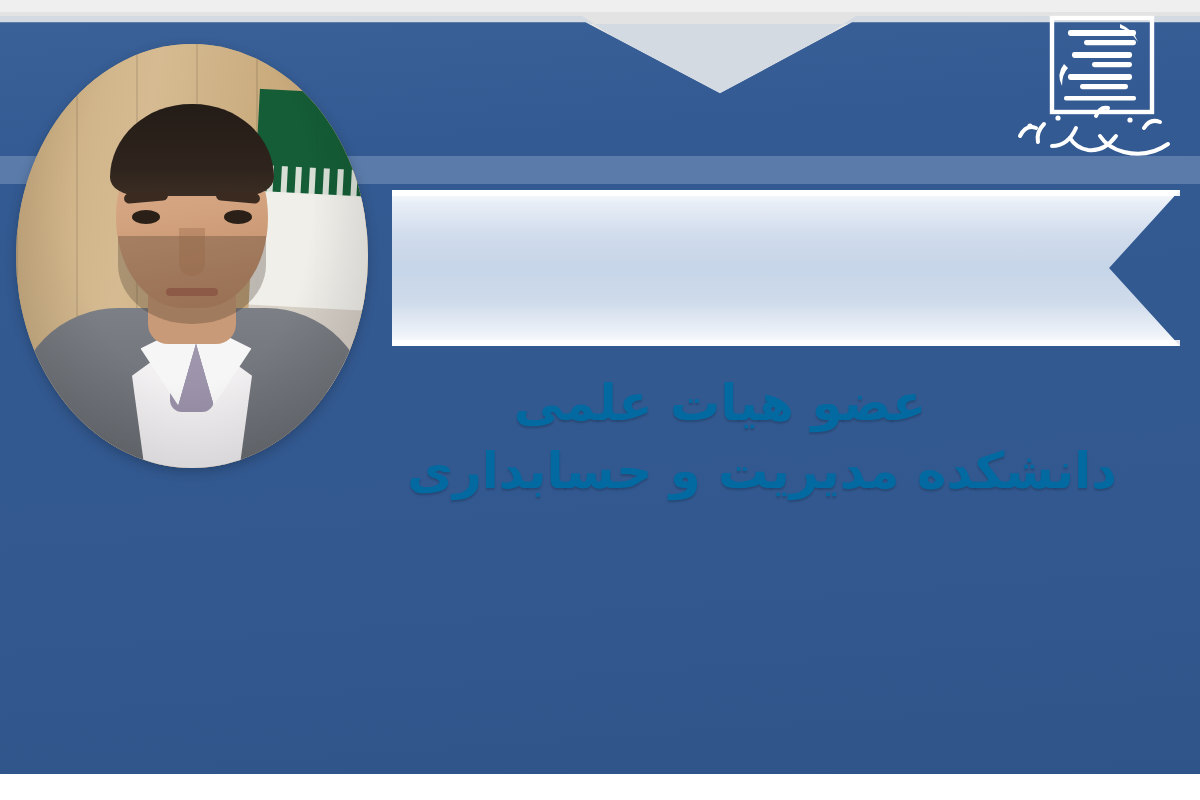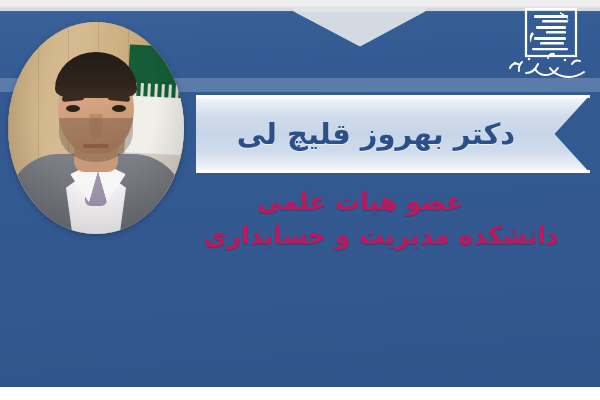--- a/index.html
+++ b/index.html
@@ -345,21 +345,21 @@
   .logo svg { display: block; }
 
   
   .subtitle {
     position: absolute;
     left: 140px;
     top: 186px;
     width: 440px;
     direction: rtl;
     text-align: center;
-    color: #be185d;
+    color: #0369a1;
     font-family: "DejaVu Sans", sans-serif;
     font-weight: bold;
     line-height: 1.28;
     text-shadow: 0 1px 1px rgba(0,0,0,.18);
   }
   .sub-line-1 {
     font-size: 25px;
     white-space: nowrap;
   }
   .sub-line-2 {
@@ -387,21 +387,20 @@
   <div class="top-strip"></div>
   <div class="top-strip-hi"></div>
 
   <div class="notch-edge"></div>
   <div class="blue-panel"></div>
   <div class="under-band"></div>
 
   <div class="ribbon-shape"></div>
   <div class="ribbon-top-hi"></div>
   <div class="ribbon-bot-hi"></div>
-  <div class="ribbon-name">دکتر بهروز قلیچ لی</div>
 
   <div class="portrait">
     <div class="p-wall"></div>
     <div class="p-flag">
       <div class="p-flag-emblem"></div>
     </div>
     <div class="p-suit"></div>
     <div class="p-shirt"></div>
     <div class="p-tieband"></div>
     <div class="p-collar-l"></div>

